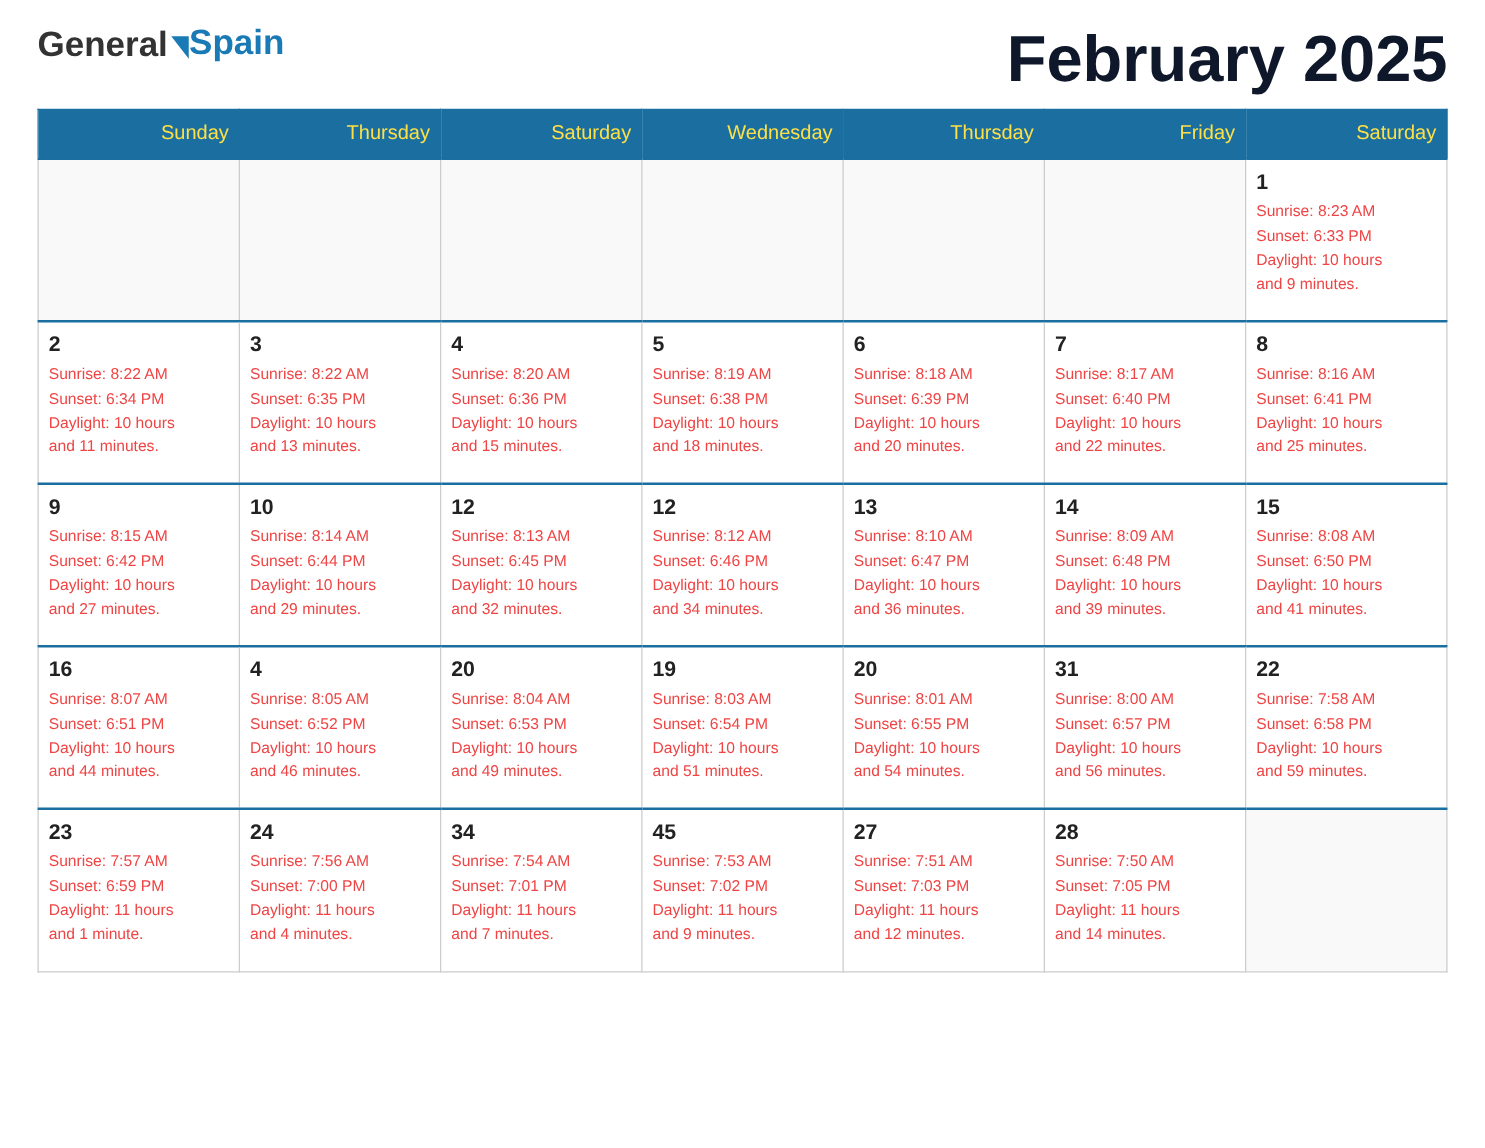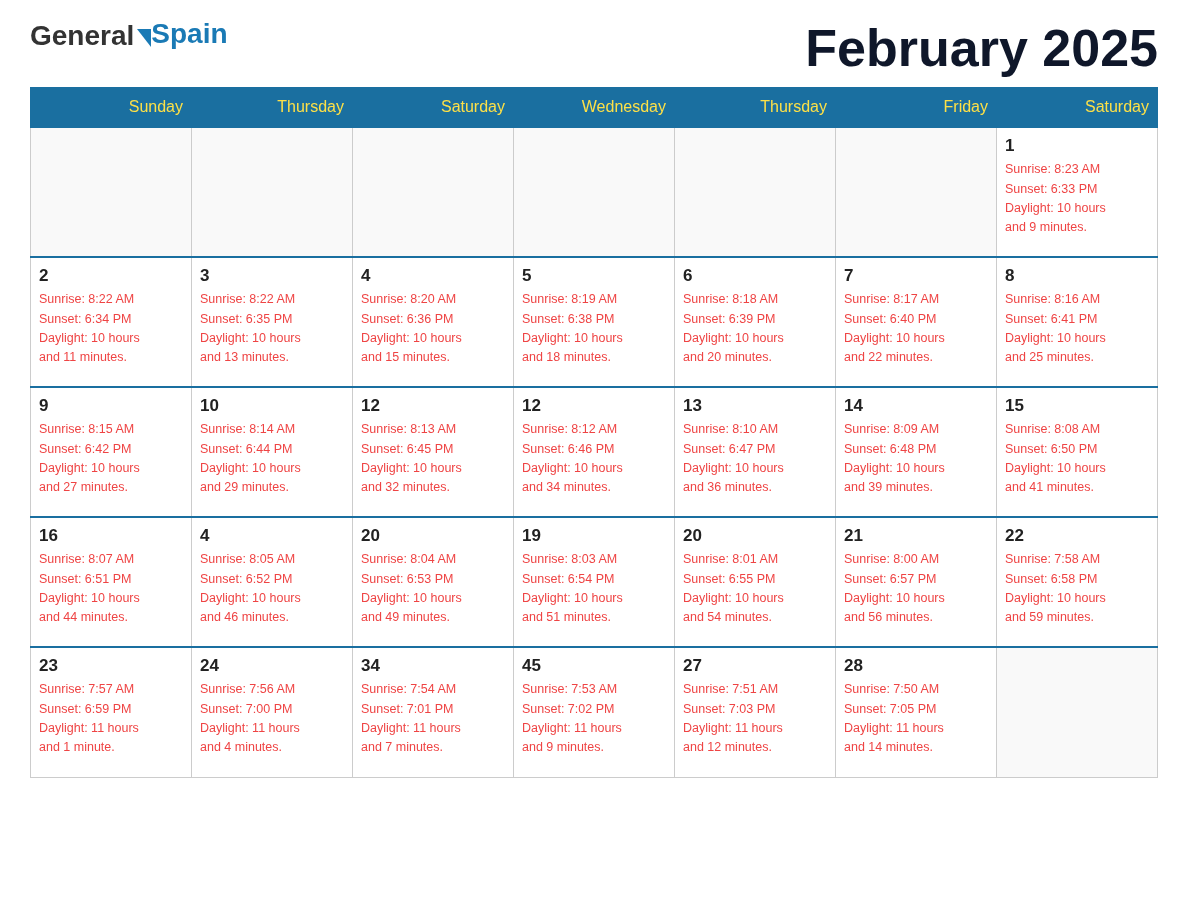--- a/index.html
+++ b/index.html
@@ -214,21 +214,21 @@
         </td>
         <td>
           <div class="day-number">19</div>
           <div class="day-info">Sunrise: 8:03 AM<br>Sunset: 6:54 PM<br>Daylight: 10 hours<br>and 51 minutes.</div>
         </td>
         <td>
           <div class="day-number">20</div>
           <div class="day-info">Sunrise: 8:01 AM<br>Sunset: 6:55 PM<br>Daylight: 10 hours<br>and 54 minutes.</div>
         </td>
         <td>
-          <div class="day-number">21</div>
+          <div class="day-number">31</div>
           <div class="day-info">Sunrise: 8:00 AM<br>Sunset: 6:57 PM<br>Daylight: 10 hours<br>and 56 minutes.</div>
         </td>
         <td>
           <div class="day-number">22</div>
           <div class="day-info">Sunrise: 7:58 AM<br>Sunset: 6:58 PM<br>Daylight: 10 hours<br>and 59 minutes.</div>
         </td>
       </tr>
       <tr class="week-row">
         <td>
           <div class="day-number">23</div>

